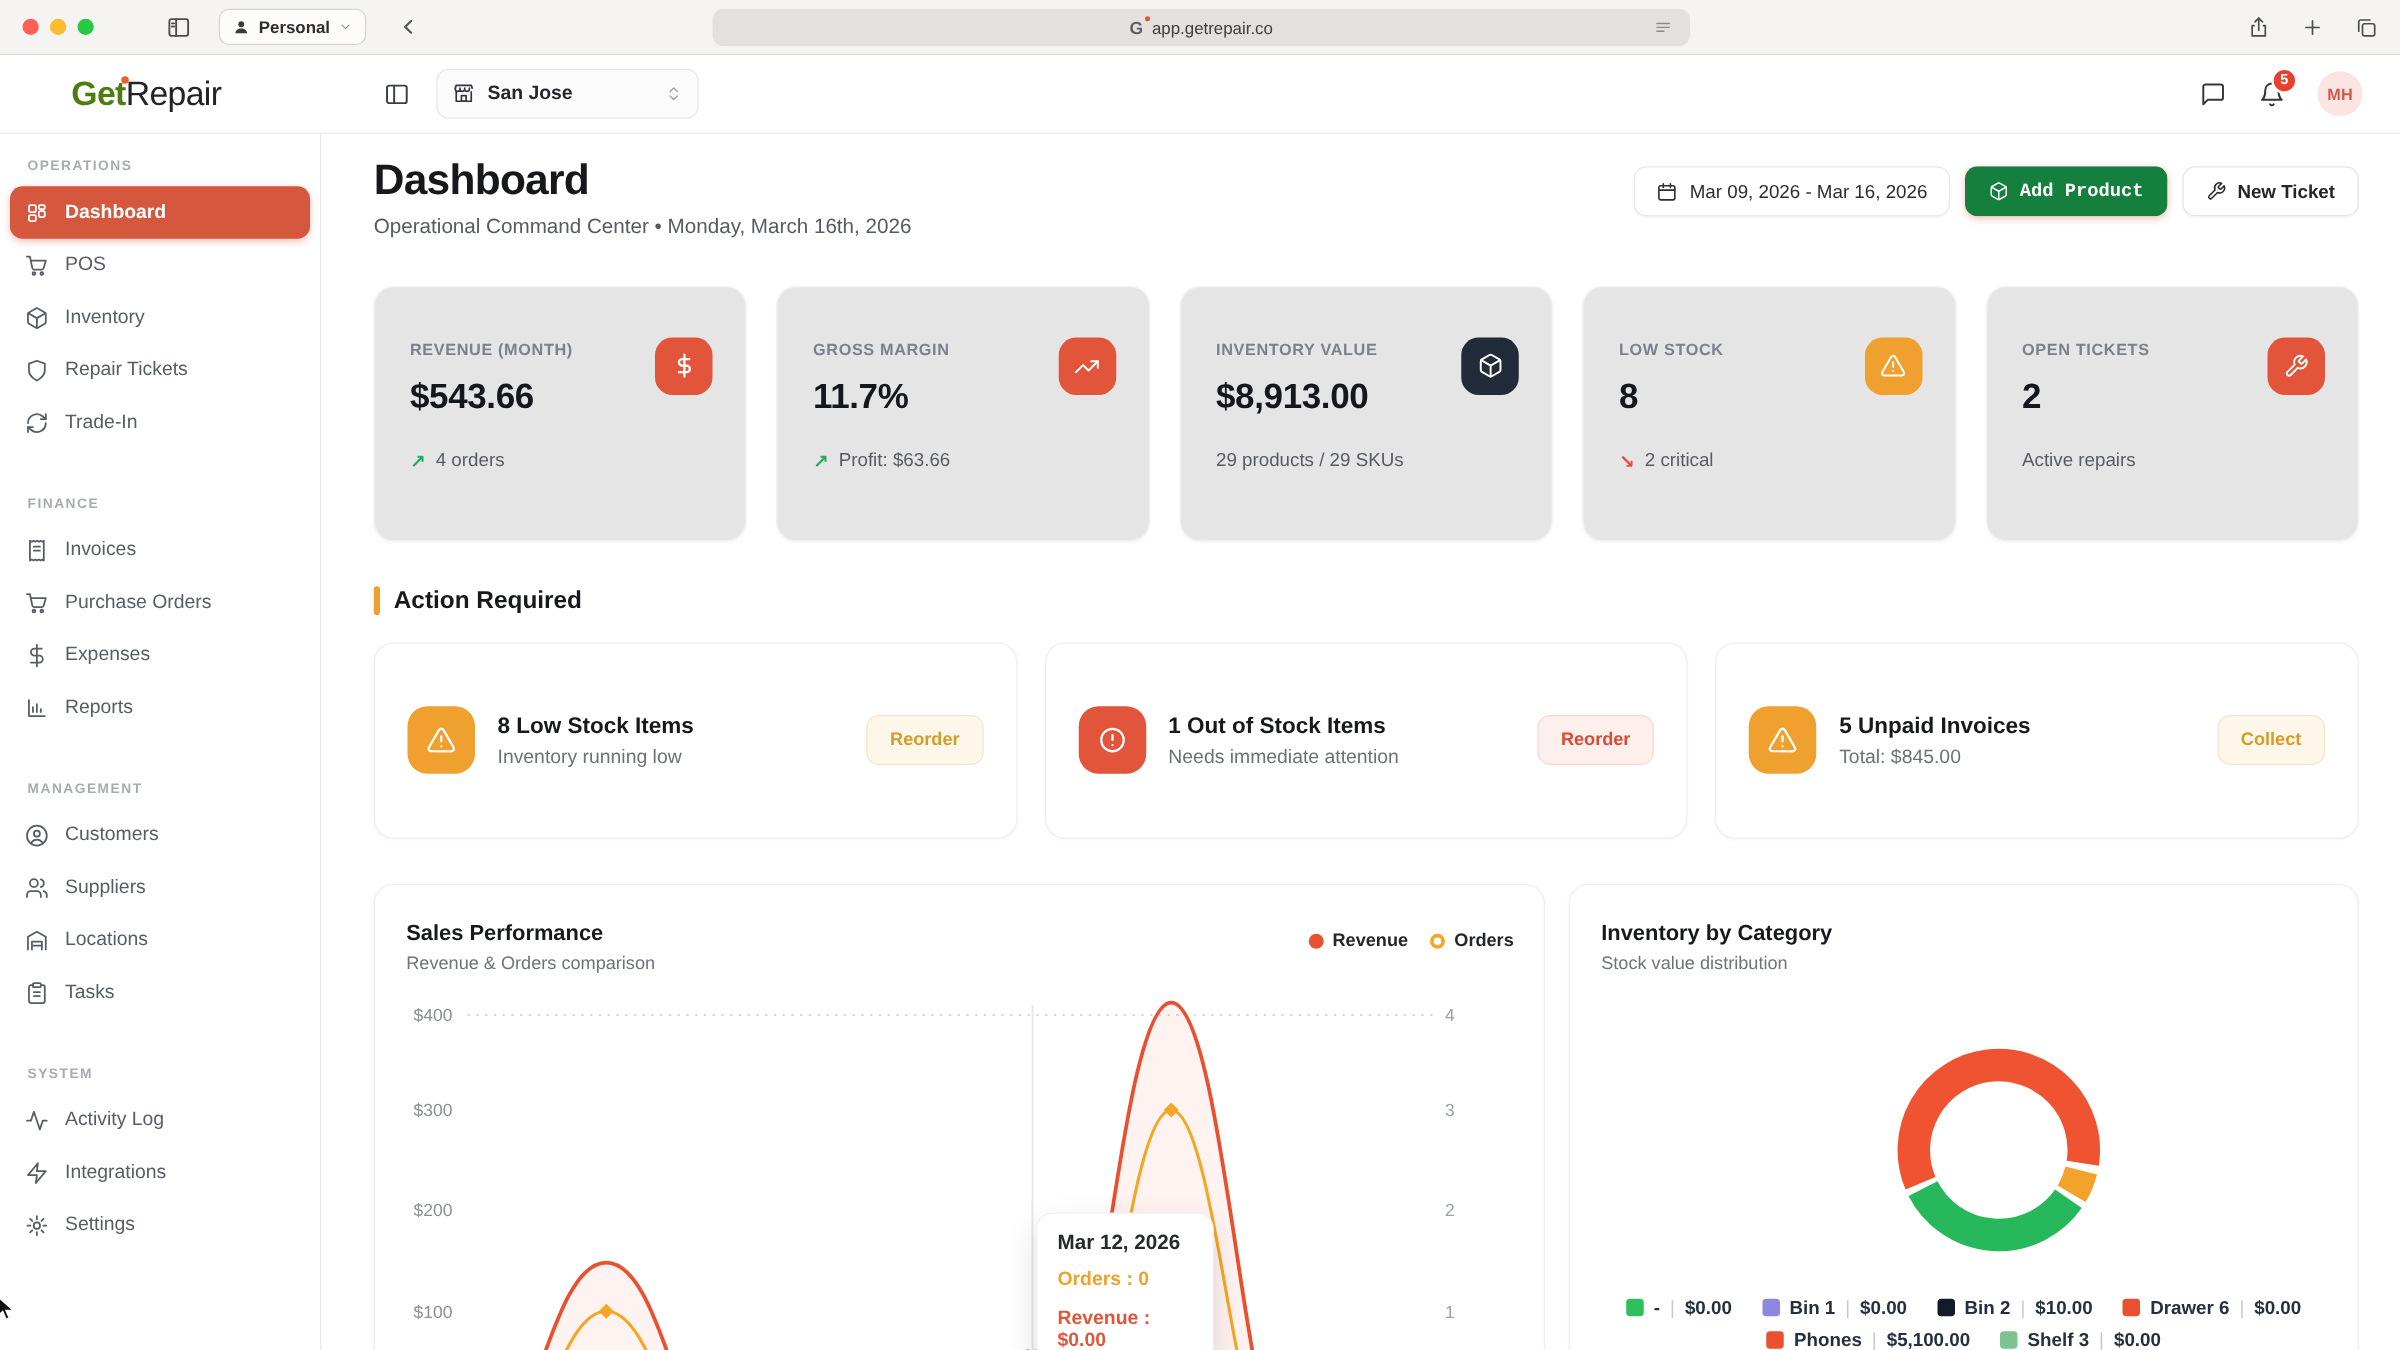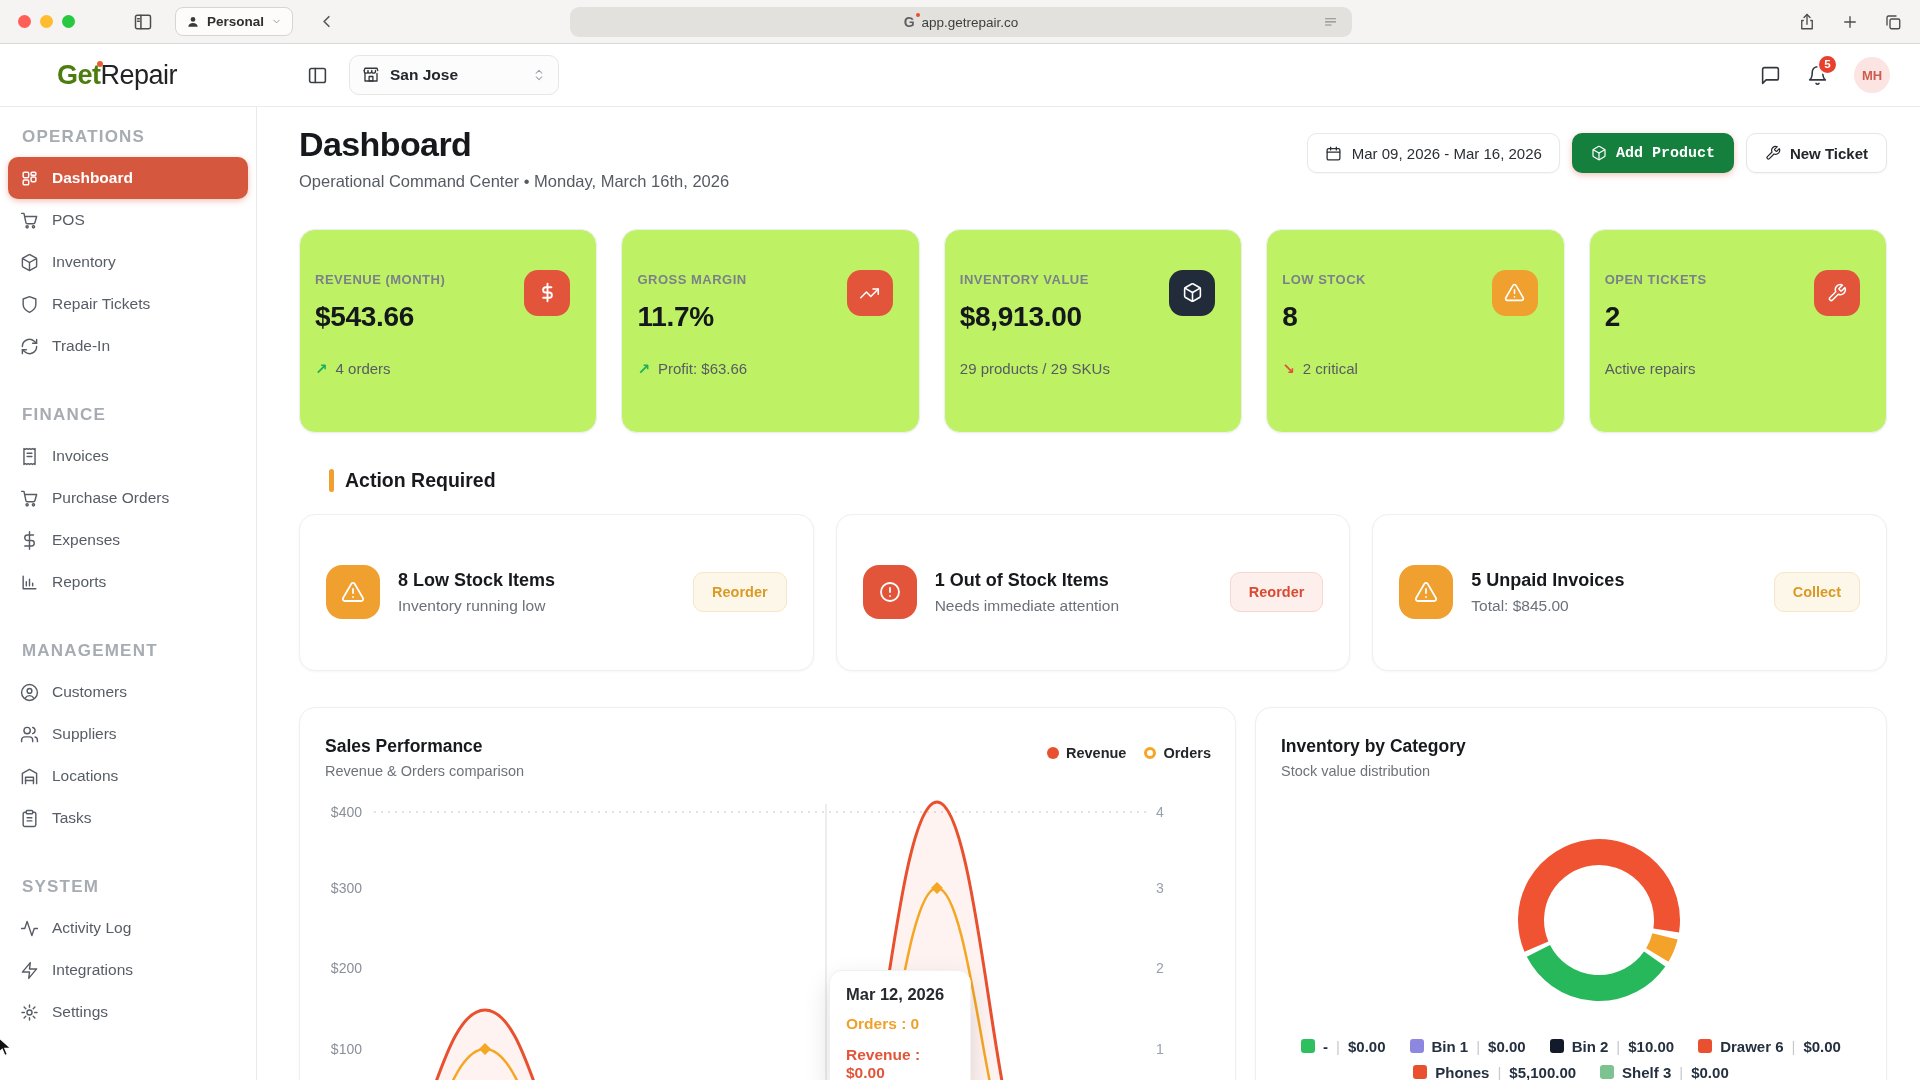--- a/index.html
+++ b/index.html
@@ -46,21 +46,21 @@
   .bell-wrap { position:relative; display:flex; }
   .badge { position:absolute; top:-11px; right:-10px; min-width:21px; height:21px; border-radius:50%;
     background:#e8402f; color:#fff; font-size:11.5px; font-weight:700; display:flex;
     align-items:center; justify-content:center; border:2px solid #fff; }
   .avatar { width:36px; height:36px; border-radius:50%; background:#fbe4e1; color:#cc5c4e;
     font-size:13px; font-weight:700; display:flex; align-items:center; justify-content:center; }
 
   
   .app-body { display:flex; height:973px; }
   .sidebar { width:257px; border-right:1px solid #e9e9e9; padding:14px 8px 0; flex:none; }
-  .sec-label { font-size:17px; font-weight:700; letter-spacing:1.2px; color:#a7abb2;
+  .sec-label { font-size:11px; font-weight:700; letter-spacing:1.2px; color:#a7abb2;
     margin:38px 0 10px 14px; }
   .sec-label.first { margin-top:6px; }
   .nav-item { height:42px; border-radius:10px; display:flex; align-items:center; gap:13px;
     padding:0 12px; font-size:15.5px; font-weight:500; color:#575d66; cursor:pointer; }
   .nav-item .nic { display:flex; color:#575d66; }
   .nav-item.active { background:#d5573e; color:#fff; box-shadow:0 2px 6px rgba(213,87,62,.35); font-weight:700; }
   .nav-item.active .nic { color:#fff; }
 
   .main { flex:1; padding:0 33px 0 42px; position:relative; }
 
@@ -72,33 +72,33 @@
   .date-pill { height:40px; display:flex; align-items:center; gap:10px; padding:0 17px;
     border:1px solid #e8e8e8; border-radius:10px; background:#fff; font-size:15px; font-weight:500;
     color:#2b2e33; box-shadow:0 1px 2px rgba(16,24,40,.04); }
   .btn { height:40px; display:flex; align-items:center; gap:9px; padding:0 18px; border-radius:10px;
     font-size:15px; font-weight:700; cursor:pointer; border:1px solid transparent; }
   .btn-red { background:#15803d; color:#fff; box-shadow:0 2px 6px rgba(214,81,58,.35);font-family:Liberation Mono, monospace; }
   .btn-ghost { background:#fff; color:#23262b; border-color:#e5e5e5; box-shadow:0 1px 2px rgba(16,24,40,.04); }
 
   
   .kpi-row { margin-top:38px; display:flex; gap:24px; }
-  .kpi { flex:1; height:204px; background:#bef264; border:1px solid #efefef; border-radius:16px;
-    box-shadow:0 1px 3px rgba(16,24,40,.04); position:relative; padding:42px 15px 0; }
+  .kpi { flex:1; height:204px; background:#e5e5e5; border:1px solid #efefef; border-radius:16px;
+    box-shadow:0 1px 3px rgba(16,24,40,.04); position:relative; padding:42px 28px 0; }
   .kpi-label { font-size:13px; font-weight:700; letter-spacing:.5px; color:#7b818a; }
   .kpi-value { margin-top:14px; font-size:28px; font-weight:800; color:#14171b; letter-spacing:-0.3px; }
   .kpi-sub { margin-top:27px; display:flex; align-items:center; gap:8px; font-size:15px; color:#575c63; }
   .kpi-icon { position:absolute; top:40px; right:26px; width:46px; height:46px; border-radius:14px;
     display:flex; align-items:center; justify-content:center; color:#fff; }
   .ic-red{background:#e2553b}.ic-navy{background:#212b3a}.ic-amber{background:#efa02f}
   .tr-up::before{content:"\2197"; color:#1fae5e; font-size:15px; font-weight:700;}
   .tr-down::before{content:"\2198"; color:#e34f3f; font-size:15px; font-weight:700;}
 
   
-  .ar-head { margin-top:36px; display:flex; align-items:center; gap:11px;margin-left:30px; }
+  .ar-head { margin-top:36px; display:flex; align-items:center; gap:11px; }
   .ar-bar { width:5px; height:23px; border-radius:3px; background:#efa02f; }
   .ar-title { font-size:19.5px; font-weight:800; color:#17191d; }
   .ar-row { margin-top:22px; display:flex; gap:22px; }
   .ar-card { flex:1; height:157px; background:#fff; border:1px solid #efefef; border-radius:16px;
     box-shadow:0 1px 3px rgba(16,24,40,.04); display:flex; align-items:center; padding:0 26px; gap:18px; }
   .ar-icon { width:54px; height:54px; border-radius:16px; display:flex; align-items:center;
     justify-content:center; color:#fff; flex:none; }
   .ar-texts { min-width:0; }
   .ar-card-title { font-size:18px; font-weight:800; color:#17191d; }
   .ar-card-sub { margin-top:6px; font-size:15.5px; color:#6b717a; }

